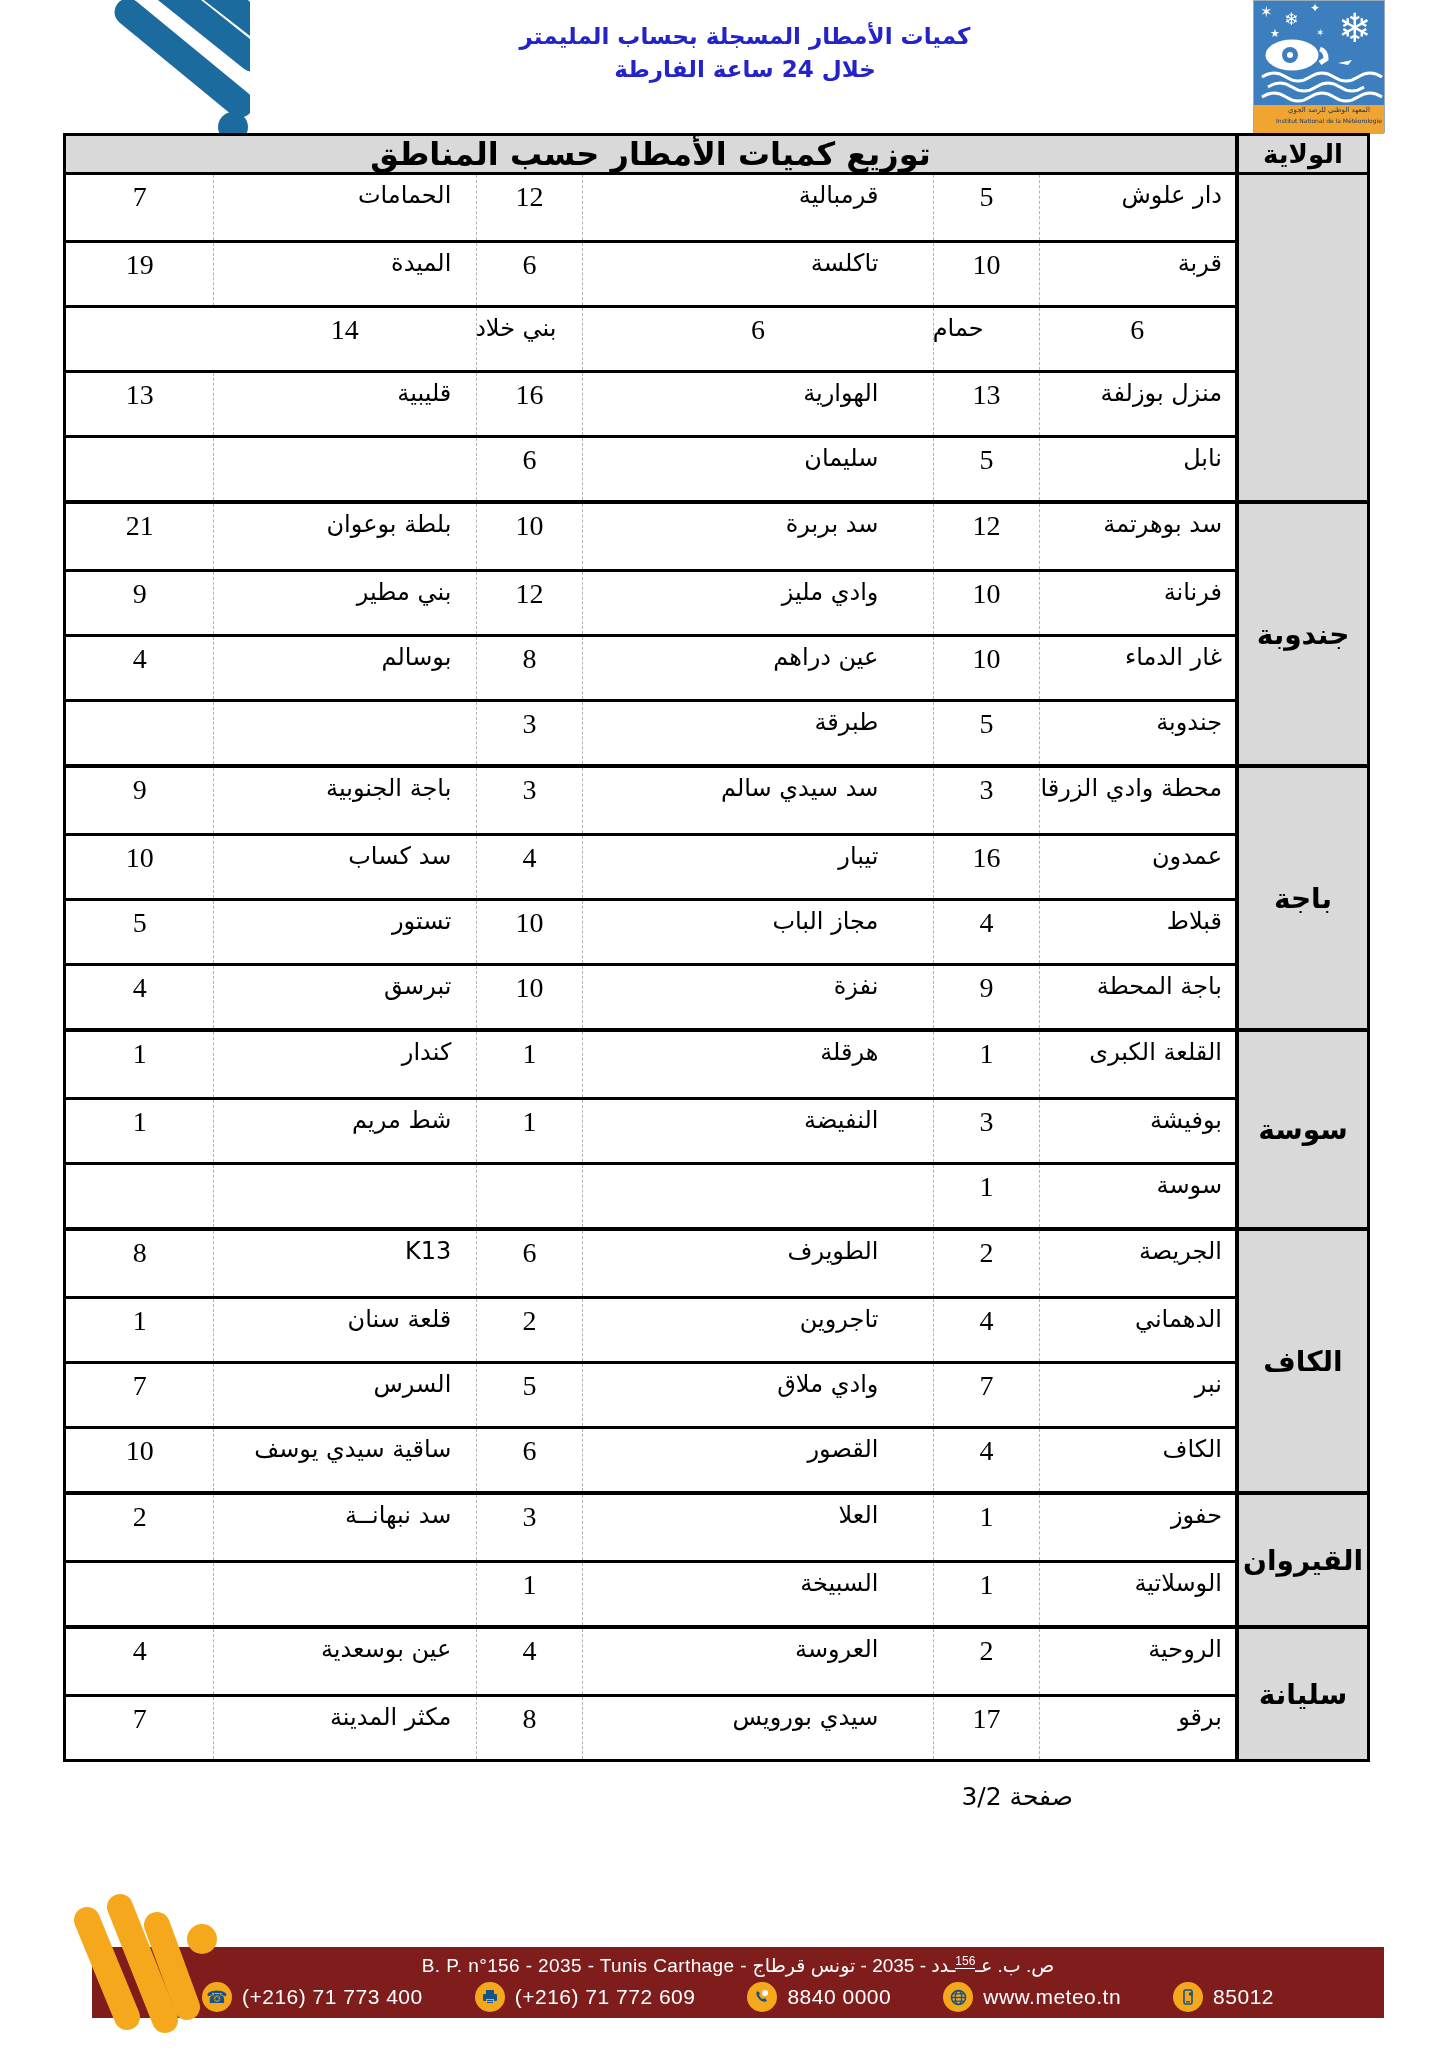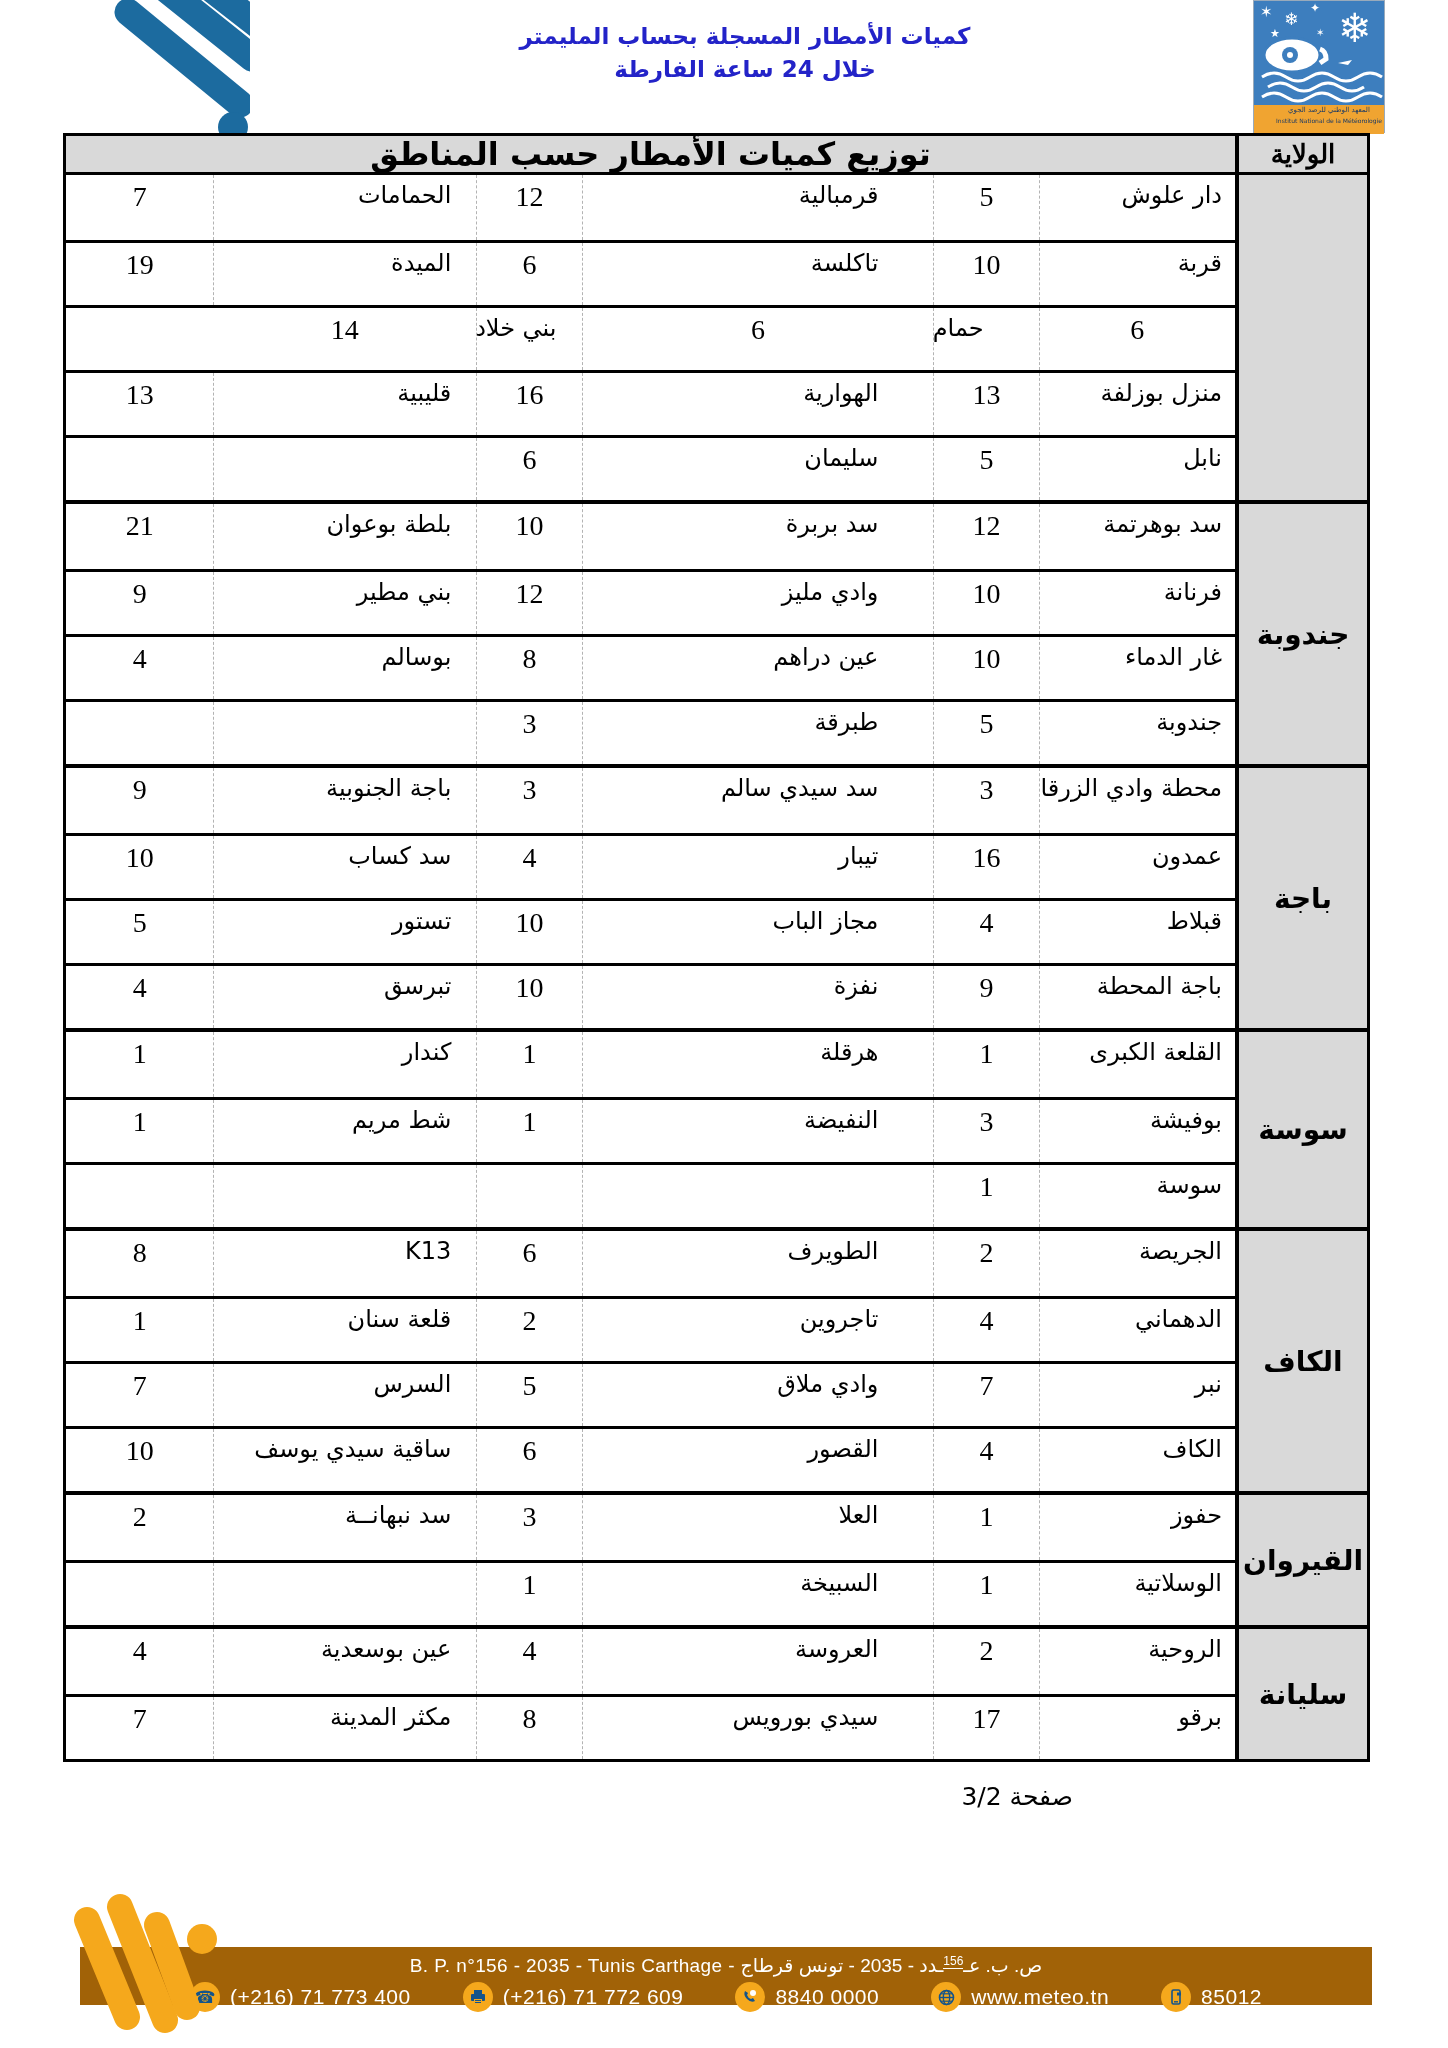--- a/index.html
+++ b/index.html
@@ -14,21 +14,21 @@
   .inm-blue { position:relative; width:100%; height:104px; background:#3d7ebe; overflow:hidden; }
   .inm-blue .flake { position:absolute; color:#ffffff; }
   .inm-orange { width:100%; height:29px; background:#f0a431; color:#1a3a66; text-align:center;
                 font-size:7px; line-height:1.5; overflow:hidden; white-space:nowrap;padding-left:20px; }
 
   
   .rain-table { position:absolute; left:63px; top:133px; width:1307px; border:3px solid #000;
                 direction:rtl; background:#fff; }
   .thead { display:flex; background:#d9d9d9; border-bottom:3px solid #000; height:39px; }
   .gov-h { width:132px; border-left:4px solid #000; font-weight:bold; font-size:26px;
-           display:flex; align-items:center; justify-content:center;font-family:Liberation Serif, serif; }
+           display:flex; align-items:center; justify-content:center; }
   .main-h { flex:1; font-weight:bold; font-size:32px; display:flex; align-items:center; justify-content:center; }
   .group { display:flex; }
   .group + .group { border-top:4px solid #000; }
   .gov-cell { width:132px; background:#d9d9d9; border-left:4px solid #000;
               display:flex; align-items:center; justify-content:center;
               font-weight:bold; font-size:28px; }
   .rows { flex:1; display:flex; flex-direction:column; }
   .row { height:65px; display:grid; grid-template-columns:16.8% 9% 30.1% 9% 22.5% 12.6%; }
   .row + .row { border-top:3px solid #000; }
   .cell { padding-top:6px; overflow:hidden; white-space:nowrap; }
@@ -37,22 +37,22 @@
   .c1 { padding-right:13px; }
   .c3 { padding-right:55px; }
   .c5 { padding-right:25px; }
   .val { font-family:"Liberation Serif", serif; font-size:28px; text-align:center; }
 
   
   .page-label { position:absolute; top:1782px; left:63px; width:1010px; text-align:right;
                 direction:rtl; font-size:25px; color:#000; }
 
   
-  .footer-band { position:absolute; left:80px; top:1947px; width:1292px; height:58px;
-                 background:#a16207; color:#fff; font-family:"Liberation Sans","DejaVu Sans",sans-serif; }
+  .footer-band { position:absolute; left:92px; top:1947px; width:1292px; height:71px;
+                 background:#7f1d1d; color:#fff; font-family:"Liberation Sans","DejaVu Sans",sans-serif; }
   .addr { margin-top:7px; text-align:center; font-size:19px; letter-spacing:0.4px; }
   .addr sup { font-size:12px; border-bottom:1px solid #fff; }
   .contacts { display:flex; justify-content:center; align-items:center; gap:52px; margin-top:5px; }
   .citem { display:flex; align-items:center; gap:10px; font-size:21px; letter-spacing:0.5px; }
   .cicon { width:30px; height:30px; border-radius:50%; background:#f5a81c; color:#14548a;
            display:flex; align-items:center; justify-content:center; font-size:17px; flex:0 0 auto; }
   .deco-br { position:absolute; left:45px; top:1885px; width:230px; height:163px; }
 </style>
 </head>
 <body>

